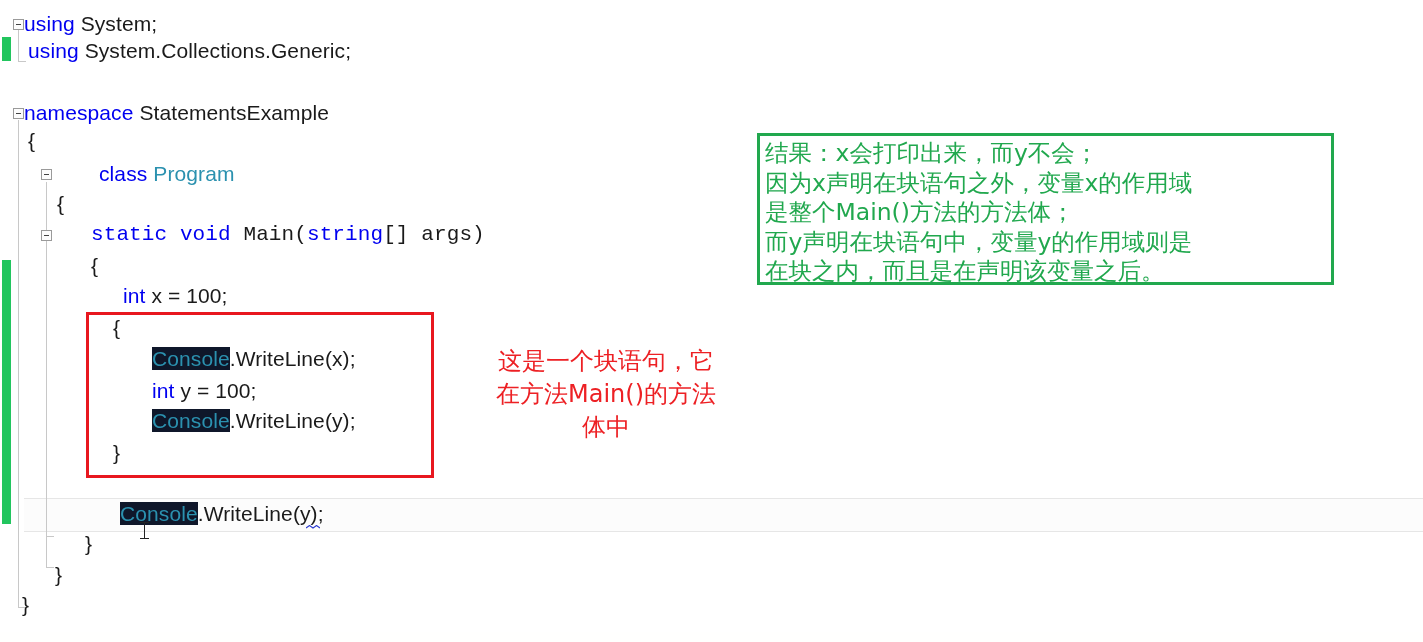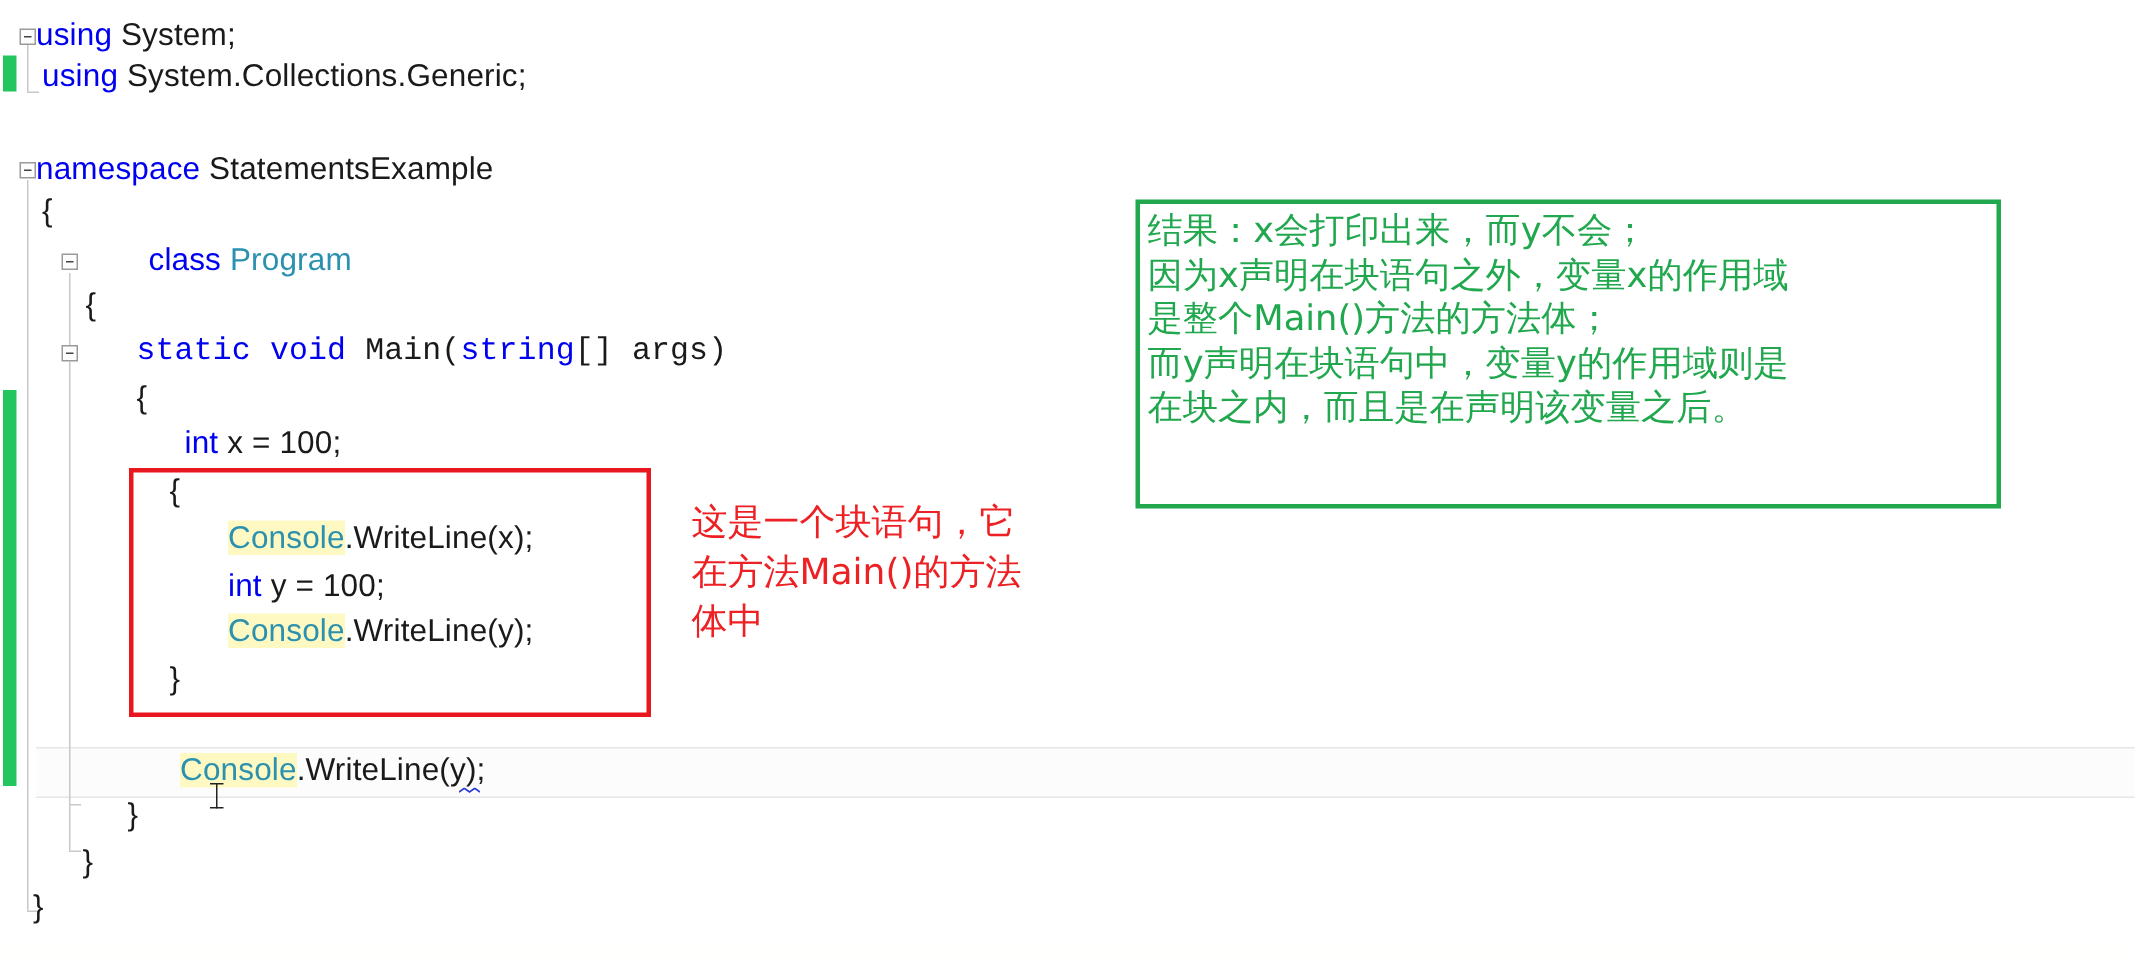--- a/index.html
+++ b/index.html
@@ -37,21 +37,21 @@
     position:absolute;
     white-space:pre;
     font-family:"Liberation Sans",sans-serif;
     font-size:21px;
     line-height:22px;
     color:#1a1a1a;
     letter-spacing:.1px;
   }
   .kw{color:#0000F0;}
   .ty{color:#2B91AF;}
-  .cls{color:#2B91AF;background:#fef9c3;}
+  .cls{color:#2B91AF;background:#0f172a;}
 
   
   .curline{
     position:absolute;left:24px;right:0;height:34px;
     background:#fcfcfc;
     border-top:1px solid #e6e6e6;
     border-bottom:1px solid #e6e6e6;
     box-sizing:border-box;
   }
 
@@ -148,25 +148,25 @@
     <svg class="squiggle" style="left:306px;top:513px;" viewBox="0 0 14 4" preserveAspectRatio="none">
       <path d="M0 3 L3.5 0.5 L7 3 L10.5 0.5 L14 3" fill="none" stroke="#2a3ad0" stroke-width="1.1"></path>
     </svg>
 
     <div class="ibeam" style="left:140px;top:510px;"></div>
 
     <div style="position:absolute;left:86px;top:300px;width:348px;height:166px;
                 border:3px solid #E8171F;box-sizing:border-box;"></div>
   </div>
 
-  <div class="anno-red-text" style="left:461px;top:332px;width:290px;">这是一个块语句，它
+  <div class="anno-red-text" style="left:461px;top:345px;width:290px;text-align:center;">这是一个块语句，它
 在方法Main()的方法
 体中</div>
 
-  <div class="anno-box anno-green" style="left:757px;top:133px;width:577px;height:206px;">结果：x会打印出来，而y不会；
+  <div class="anno-box anno-green" style="left:757px;top:133px;width:577px;height:152px;">结果：x会打印出来，而y不会；
 因为x声明在块语句之外，变量x的作用域
 是整个Main()方法的方法体；
 而y声明在块语句中，变量y的作用域则是
 在块之内，而且是在声明该变量之后。</div>
 
 
   <div class="bottom-fade"></div>
 </div>
 
 </body></html>

